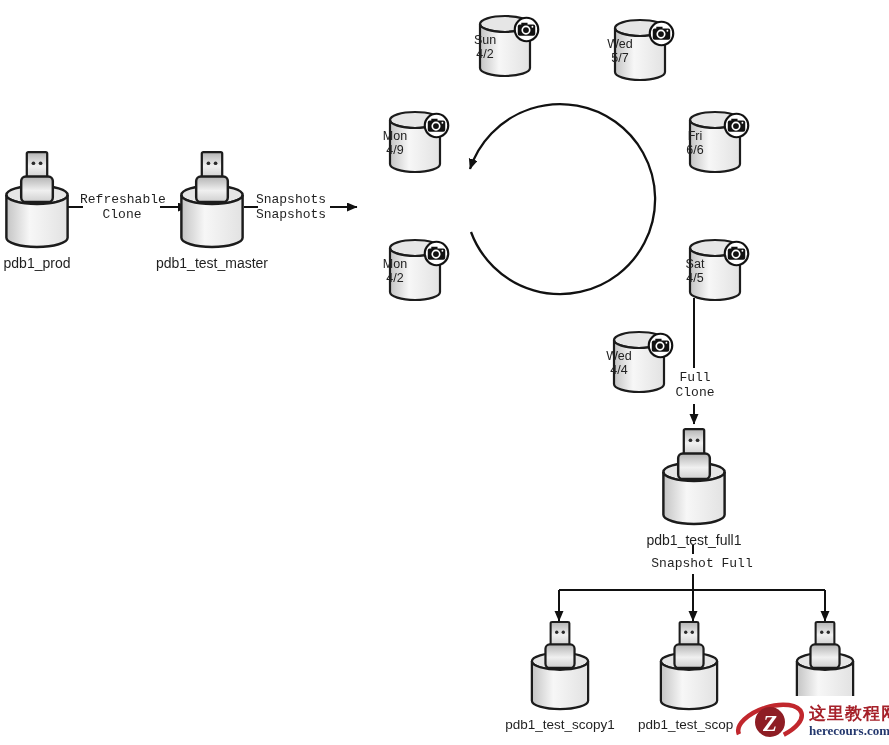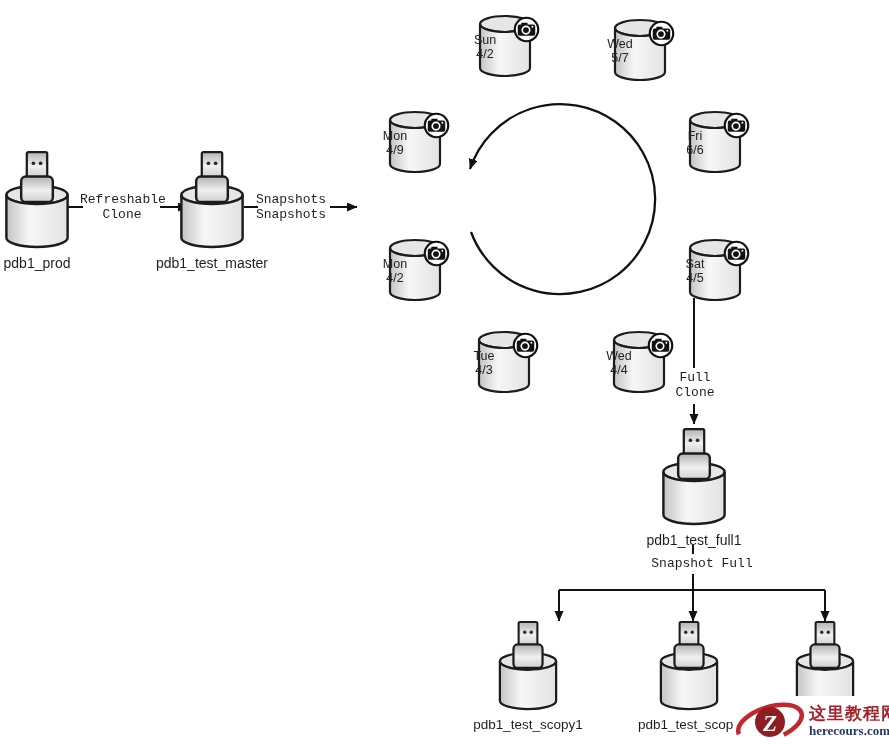--- a/index.html
+++ b/index.html
@@ -198,53 +198,41 @@
         <use href="#sym-cyl"></use>
       </svg>
     <div class="snap-text">
       <span>Sat</span>
       <span>4/5</span>
     </div>
     <svg class="cam" width="27" height="27">
         <use href="#sym-cam"></use>
       </svg>
   </div>
-  <div class="snap" style="left:457px;top:330px">
-    <svg width="54" height="64">
-        <use href="#sym-cyl"></use>
-      </svg>
-    <div class="snap-text">
-      <span>Tue</span>
-      <span>4/3</span>
-    </div>
-    <svg class="cam" width="27" height="27">
-        <use href="#sym-cam"></use>
-      </svg>
-  </div>
   <div class="snap" style="left:592px;top:330px">
     <svg width="54" height="64">
         <use href="#sym-cyl"></use>
       </svg>
     <div class="snap-text">
       <span>Wed</span>
       <span>4/4</span>
     </div>
     <svg class="cam" width="27" height="27">
         <use href="#sym-cam"></use>
       </svg>
   </div>
 
   <div class="node" style="left:661px;top:427px">
     <svg width="66" height="100">
         <use href="#sym-pdb"></use>
       </svg>
     <div class="lbl">pdb1_test_full1</div>
   </div>
 
-  <div class="node" style="left:498px;top:620px">
+  <div class="node" style="left:530px;top:620px">
     <svg width="60" height="92">
         <use href="#sym-pdb"></use>
       </svg>
     <div class="lbl" style="font-size:13.5px">pdb1_test_scopy1</div>
   </div>
   <div class="node" style="left:659px;top:620px">
     <svg width="60" height="92">
         <use href="#sym-pdb"></use>
       </svg>
     <div class="lbl" style="font-size:13.5px">pdb1_test_scopy</div>

